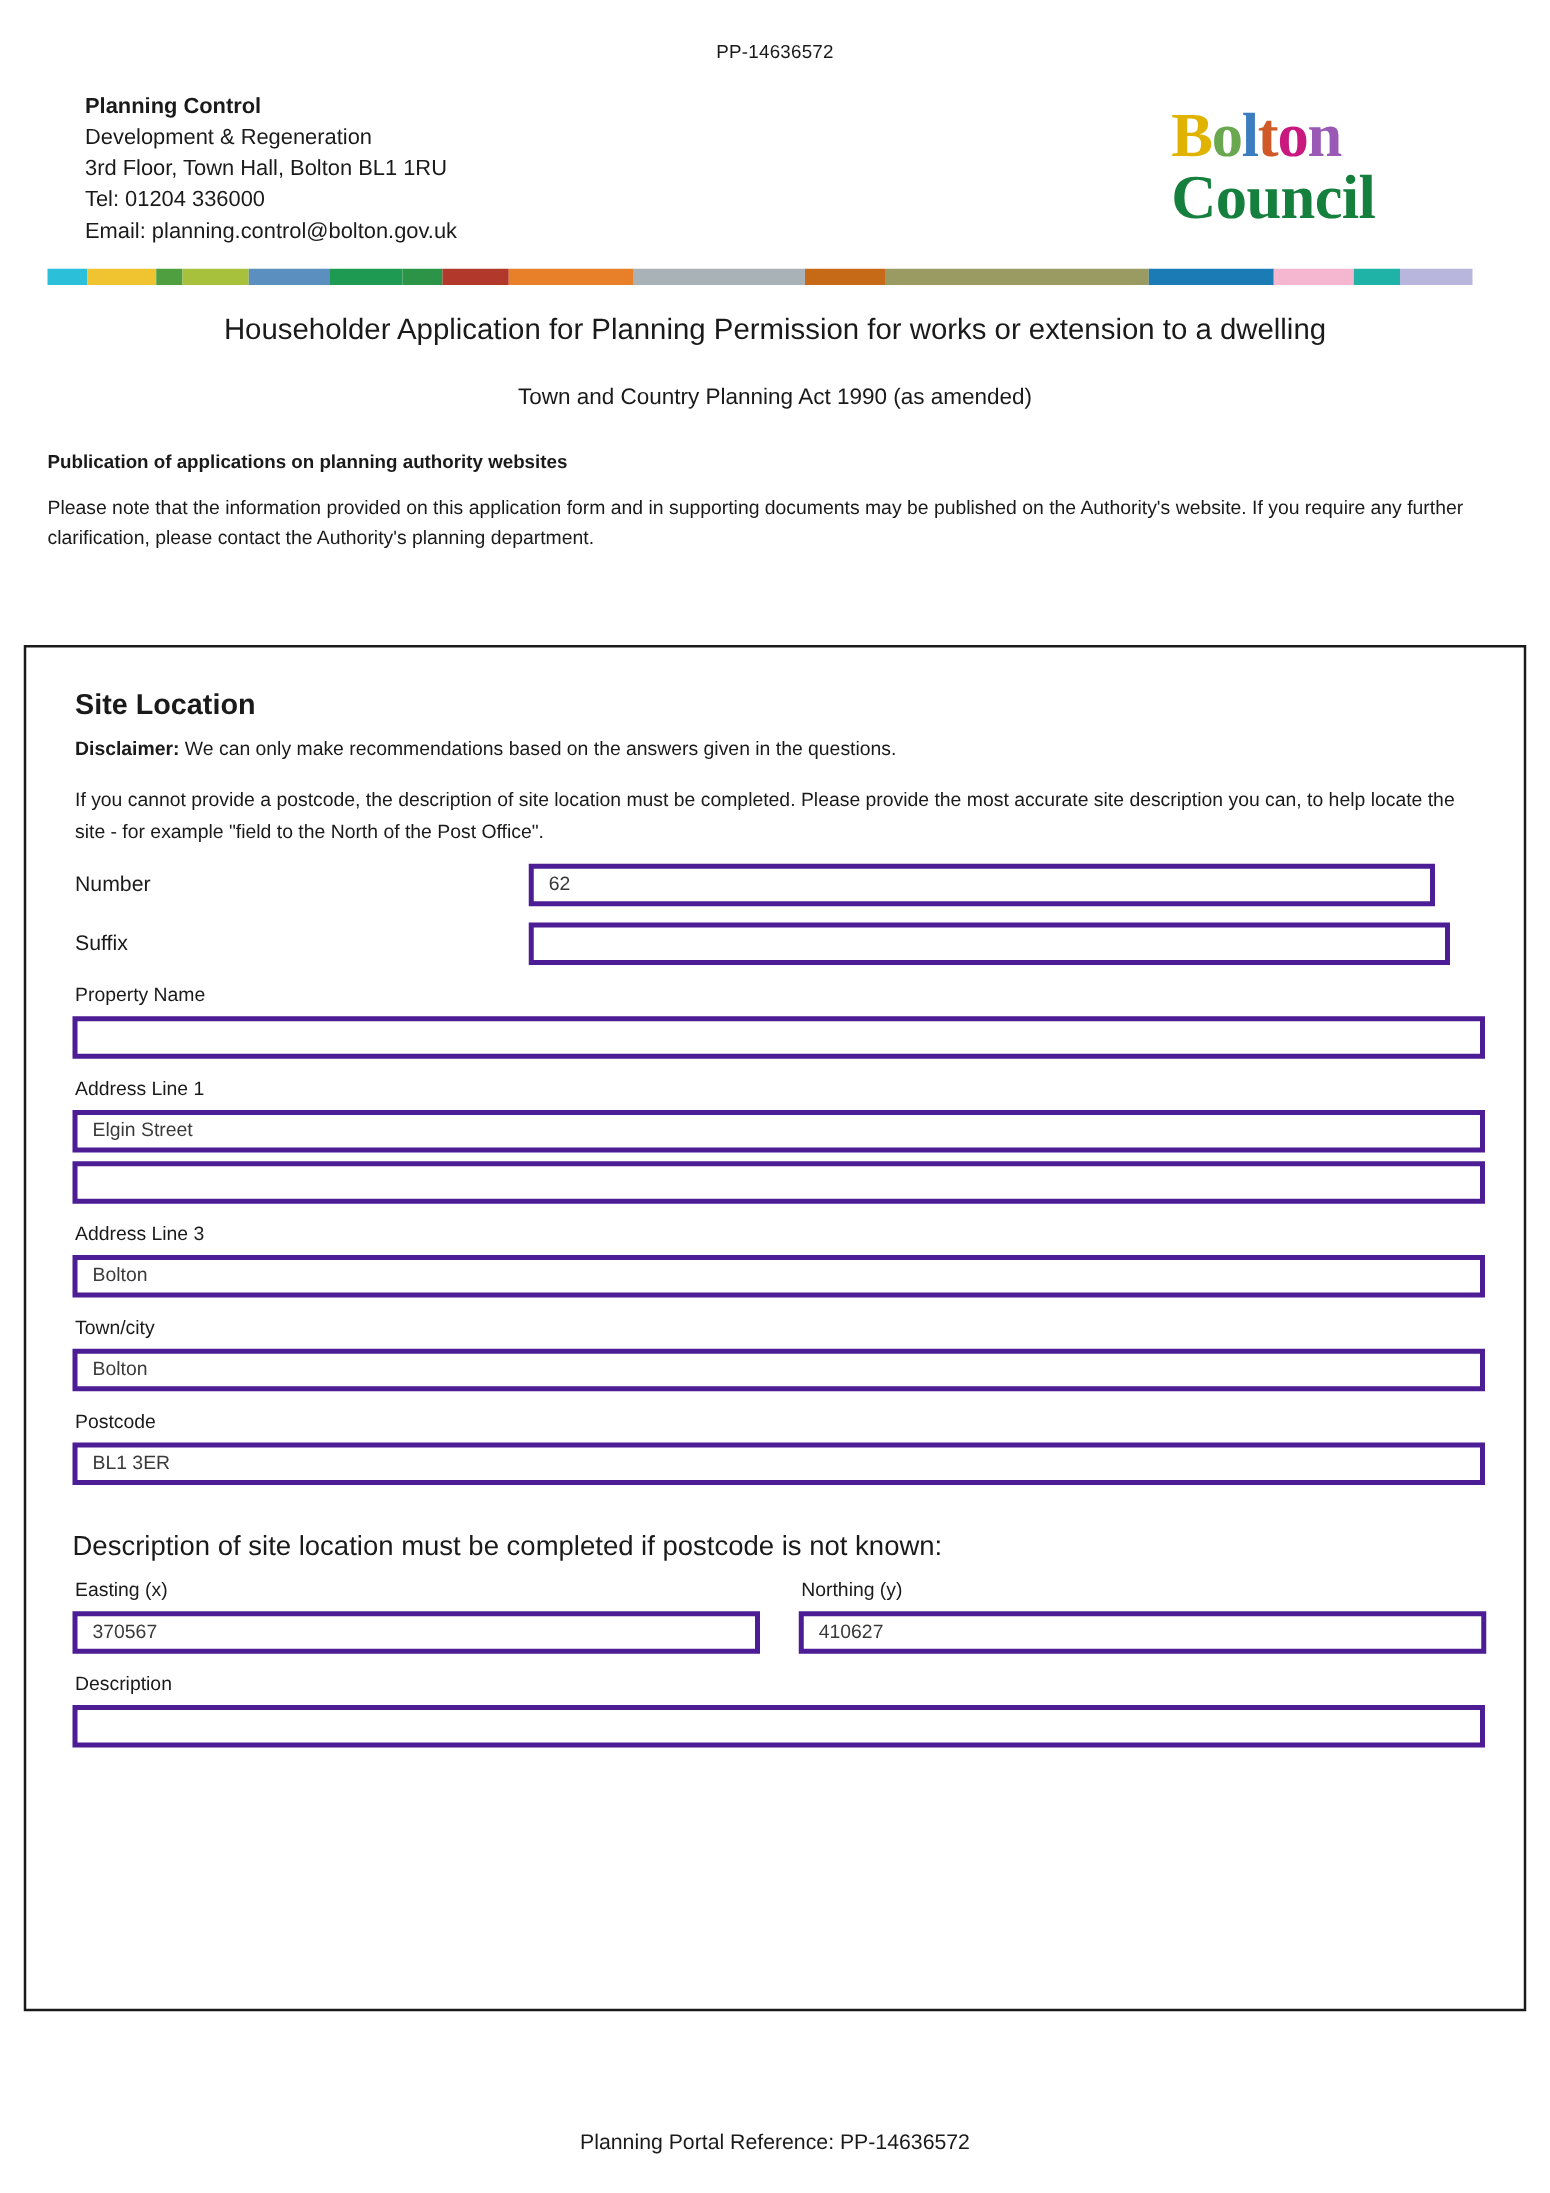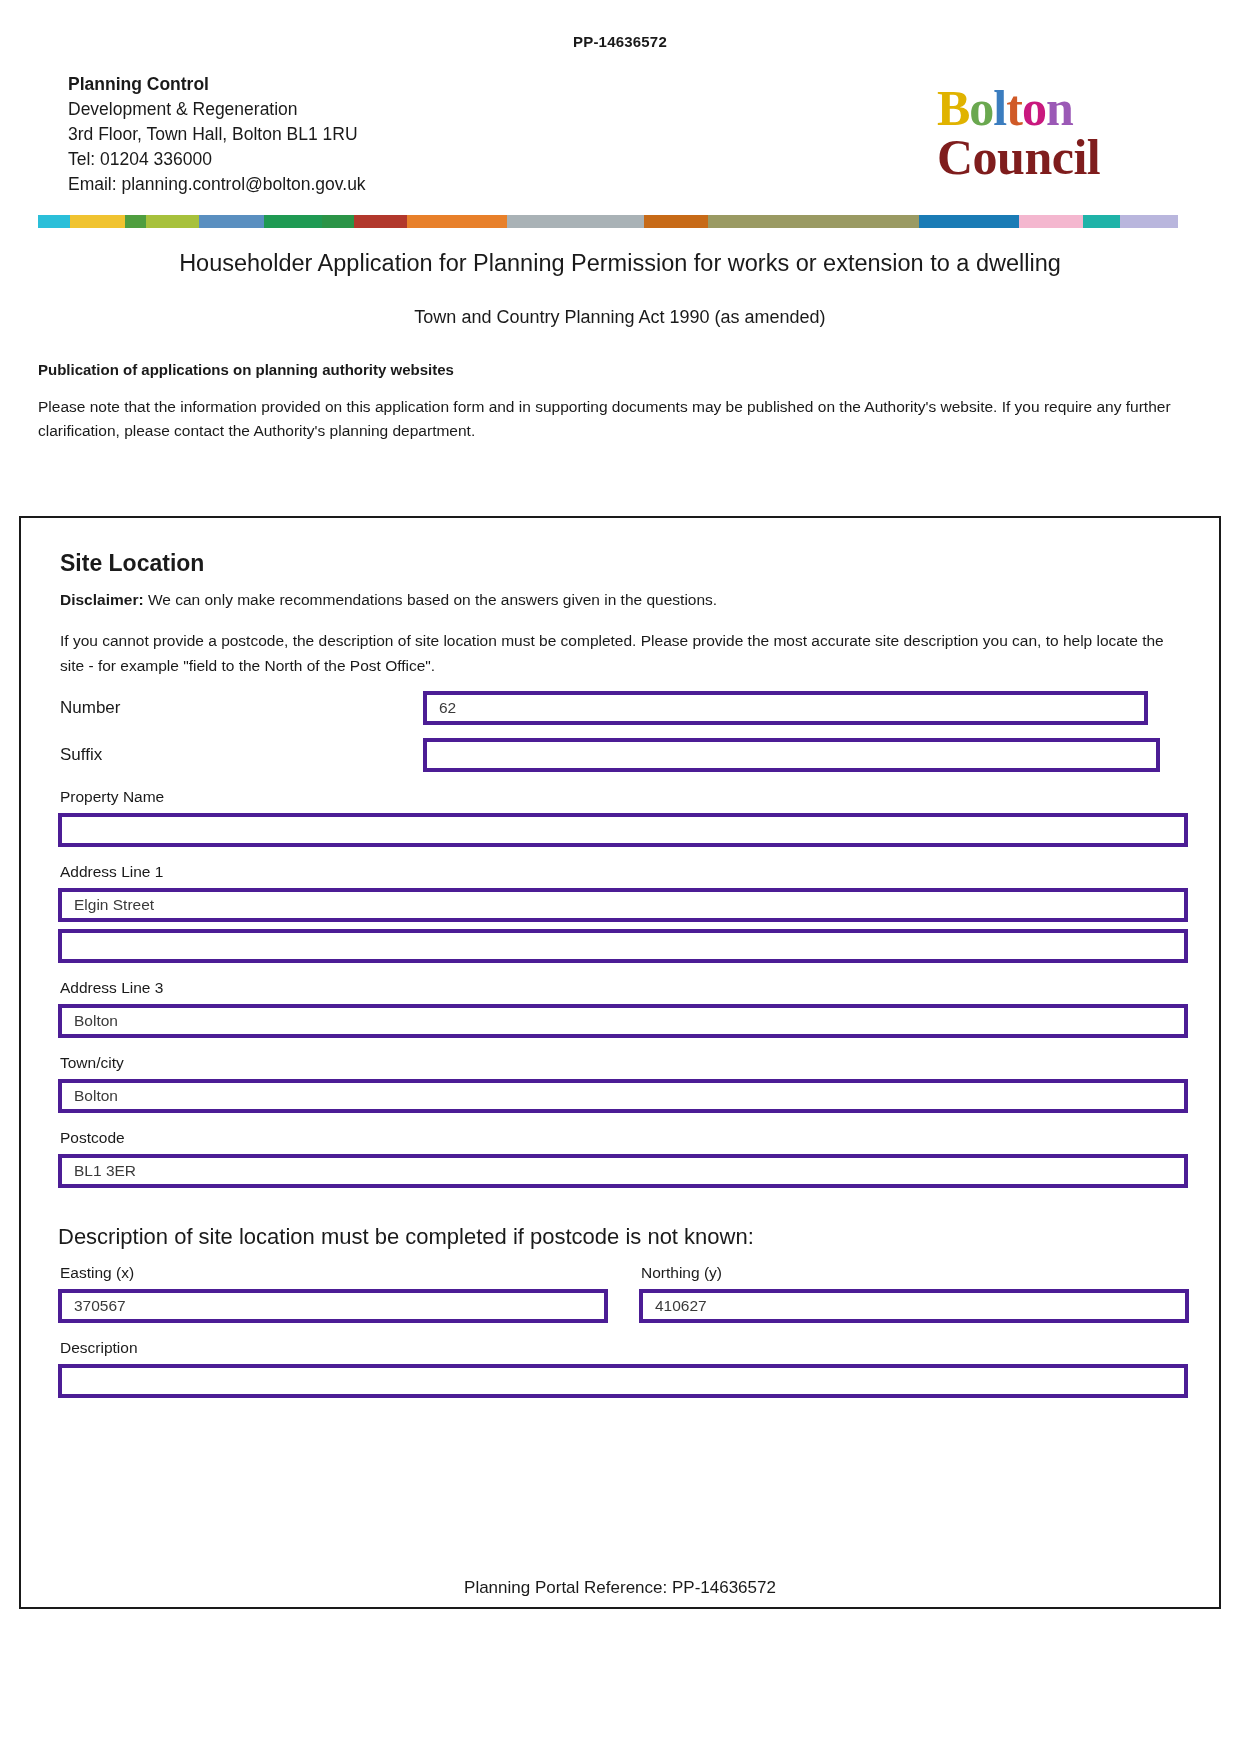--- a/index.html
+++ b/index.html
@@ -20,21 +20,21 @@
     height: 1754px;
     position: relative;
     box-sizing: border-box;
     padding: 0;
   }
 
   
   .top-ref {
     text-align: center;
     font-size: 15px;
-    font-weight: bold;
+    font-weight: normal;
     letter-spacing: 0.2px;
     padding-top: 33px;
   }
 
   
   .header {
     display: flex;
     justify-content: space-between;
     align-items: flex-start;
     padding: 22px 70px 0 68px;
@@ -63,21 +63,21 @@
     font-size: 50px;
     line-height: 48px;
     letter-spacing: -1px;
   }
   .logo-council {
     font-family: "Liberation Serif", serif;
     font-weight: bold;
     font-size: 50px;
     line-height: 50px;
     letter-spacing: -0.5px;
-    color: #7f1d1d;
+    color: #15803d;
   }
   .l1 { color: #e0b300; }
   .l2 { color: #6aa84f; }
   .l3 { color: #3b7dbf; }
   .l4 { color: #d05a27; }
   .l5 { color: #c9187e; }
   .l6 { color: #9b59b6; }
 
   
   .colourbar {
@@ -191,21 +191,21 @@
     margin-left: 3px;
   }
   .col { width: 550px; }
   .col .c-lbl { font-size: 15.5px; padding-left: 2px; }
   .col .field { width: 550px; margin-top: 7px; }
 
   
   .footer {
     position: absolute;
     left: 0;
-    top: 1578px;
+    top: 1704px;
     width: 1240px;
     text-align: center;
     font-size: 17px;
     color: #1a1a1a;
   }
 </style>
 </head>
 <body>
 
 <div class="page">

